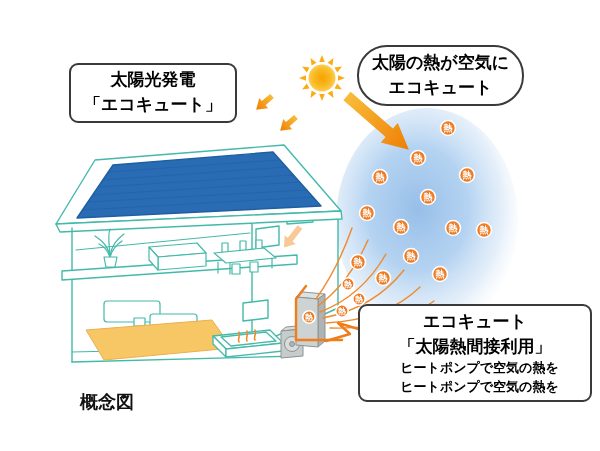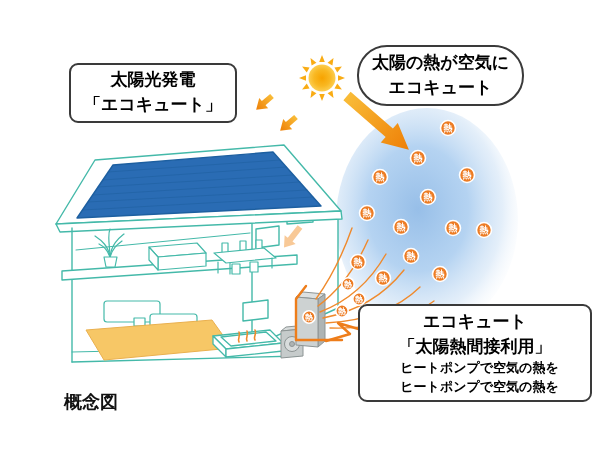--- a/index.html
+++ b/index.html
@@ -11,21 +11,21 @@
   .callout{
     position:absolute;box-sizing:border-box;background:#fff;
     border:2px solid #3a3a3a;border-radius:9px;text-align:center;color:#000;
     display:flex;flex-direction:column;justify-content:center;line-height:1.45;
   }
   .callout .big{font-size:17px;font-weight:700;white-space:nowrap;}
   .callout .small{font-size:13px;font-weight:600;white-space:nowrap;line-height:1.4;margin-left:9px;}
   #box-solar{left:69px;top:63px;width:168px;height:60px;justify-content:center;}
   #box-air{left:357px;top:45px;width:167px;height:61px;border-radius:30px;}
   #box-eco{left:358px;top:304px;width:234px;height:98px;padding:21px 0;}
-  #caption{position:absolute;left:64px;top:390px;font-size:18px;font-weight:600;color:#111;}
+  #caption{position:absolute;left:80px;top:390px;font-size:18px;font-weight:600;color:#111;}
   .heat-glyph{font-family:"Liberation Sans",sans-serif;font-weight:bold;fill:#fff;}
 </style>
 </head>
 <body>
 
 <div class="stage">
 
 <svg width="600" height="451" viewBox="0 0 600 451">
   <defs>
     <radialGradient id="gradAir" cx="0.45" cy="0.45" r="0.62">

